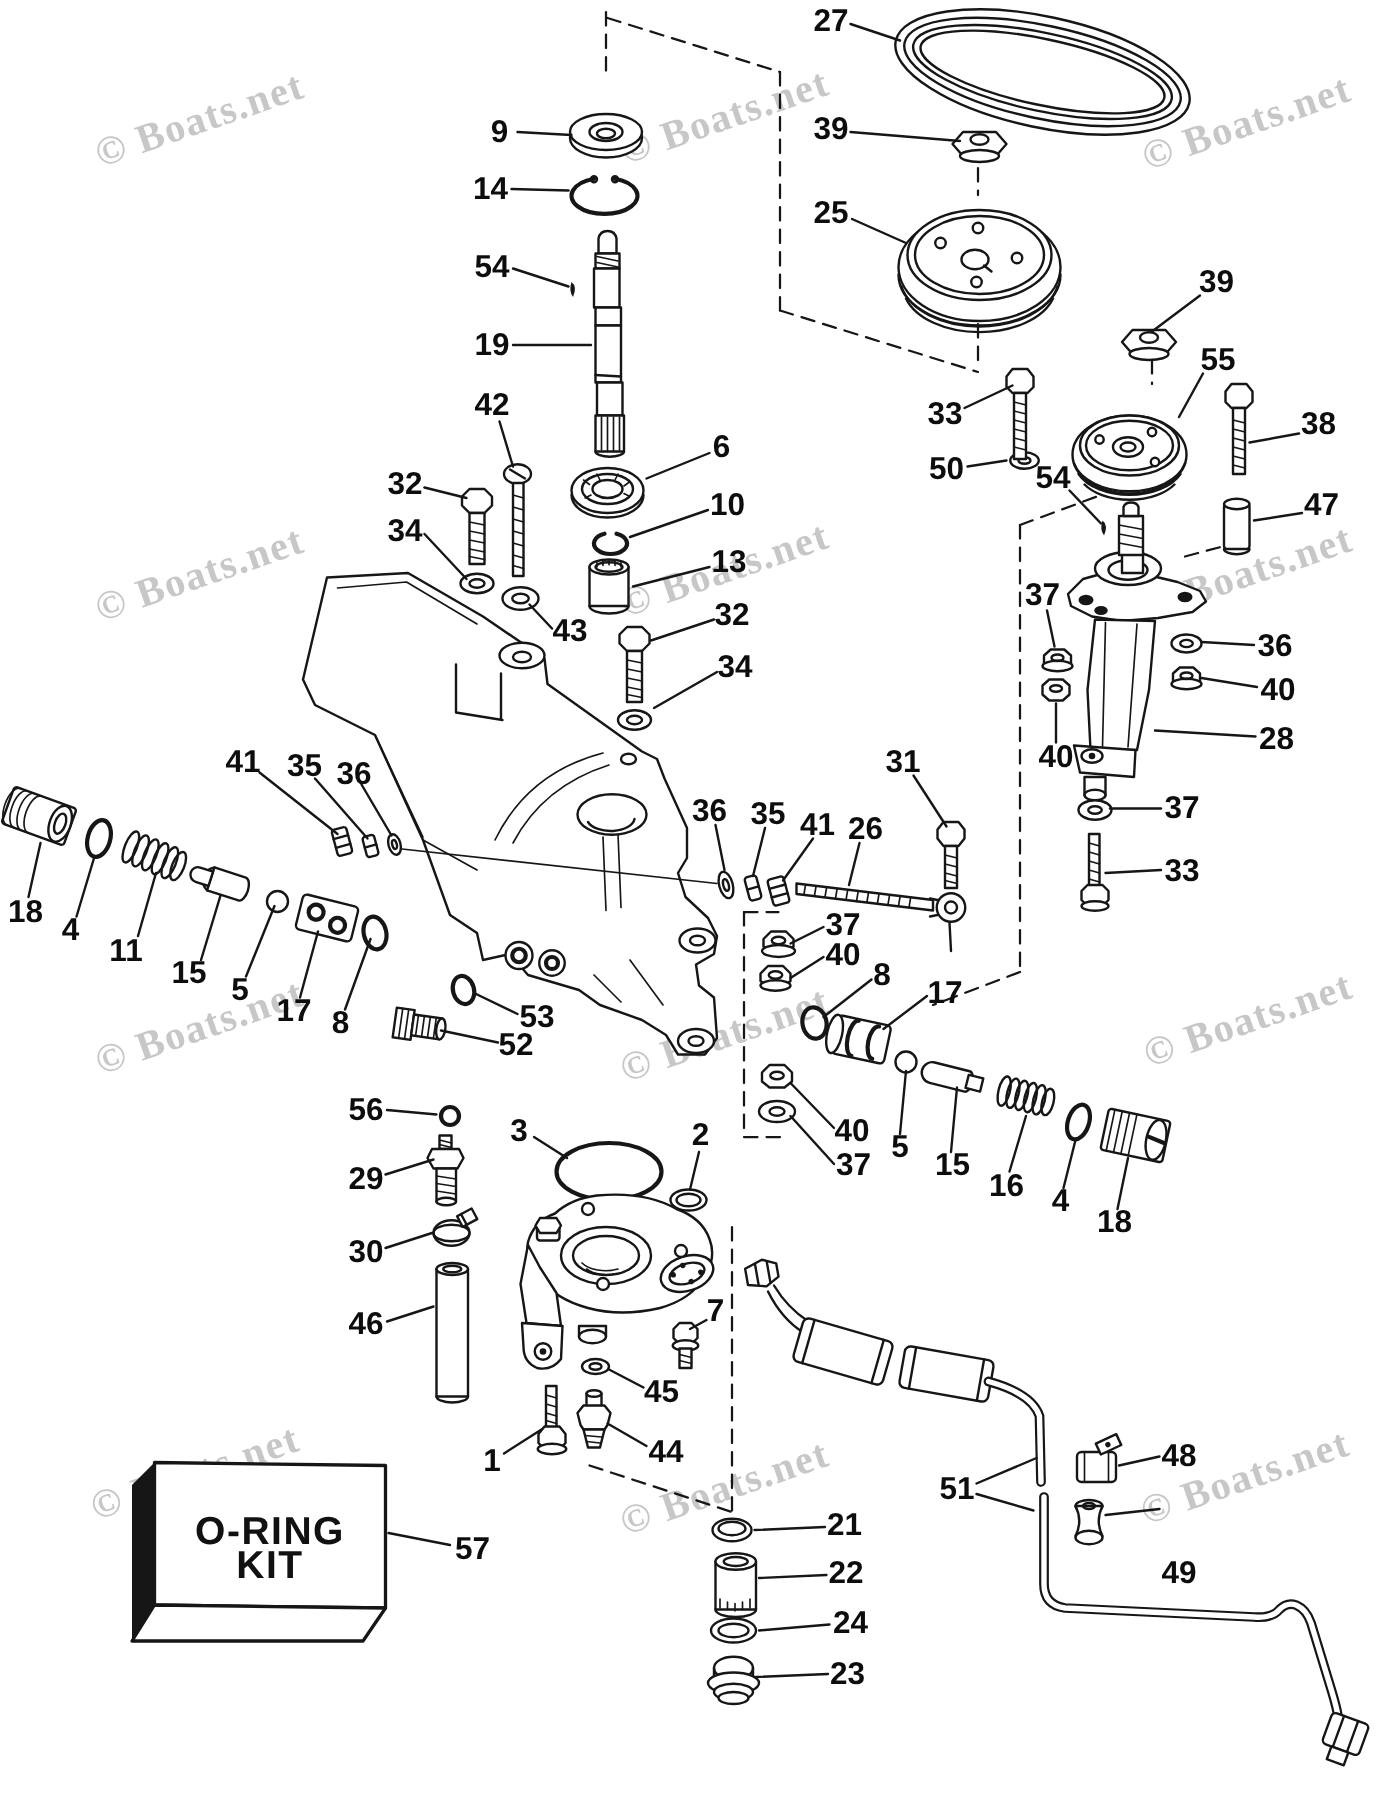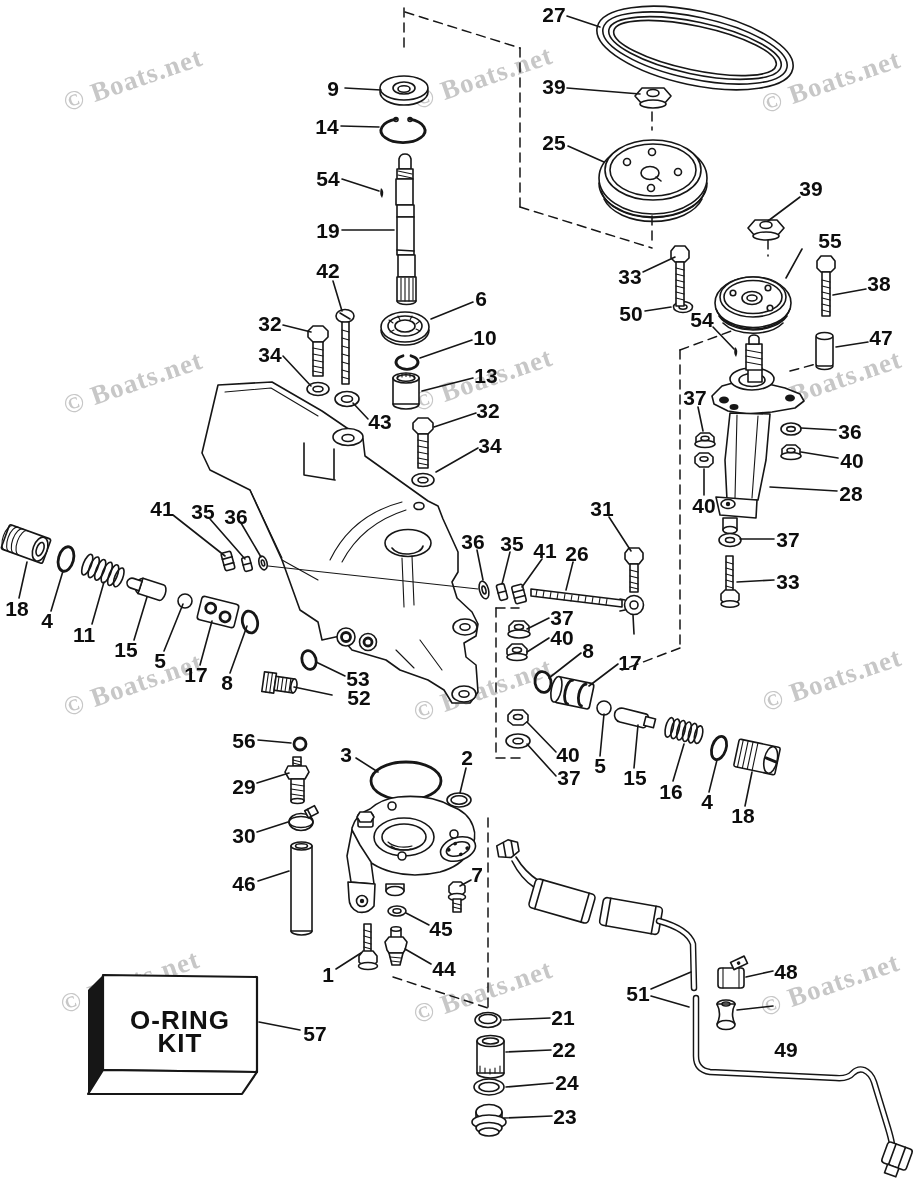--- a/index.html
+++ b/index.html
@@ -633,21 +633,21 @@
   <div id="callout-holder">
       <div class="callout" style="left: 333px; top: 88px;">9</div>
       <div class="callout" style="left: 327px; top: 126px;">14</div>
       <div class="callout" style="left: 328px; top: 178px;">54</div>
       <div class="callout" style="left: 328px; top: 230px;">19</div>
       <div class="callout" style="left: 328px; top: 270px;">42</div>
       <div class="callout" style="left: 554px; top: 14px;">27</div>
       <div class="callout" style="left: 554px; top: 86px;">39</div>
       <div class="callout" style="left: 554px; top: 142px;">25</div>
       <div class="callout" style="left: 811px; top: 188px;">39</div>
-      <div class="callout" style="left: 830px; top: 240px;">55</div>
+      <div class="callout" style="left: 812px; top: 240px;">55</div>
       <div class="callout" style="left: 630px; top: 276px;">33</div>
       <div class="callout" style="left: 879px; top: 283px;">38</div>
       <div class="callout" style="left: 631px; top: 313px;">50</div>
       <div class="callout" style="left: 702px; top: 319px;">54</div>
       <div class="callout" style="left: 881px; top: 337px;">47</div>
       <div class="callout" style="left: 481px; top: 298px;">6</div>
       <div class="callout" style="left: 485px; top: 337px;">10</div>
       <div class="callout" style="left: 486px; top: 375px;">13</div>
       <div class="callout" style="left: 270px; top: 323px;">32</div>
       <div class="callout" style="left: 270px; top: 354px;">34</div>
@@ -676,21 +676,21 @@
       <div class="callout" style="left: 568px; top: 754px;">40</div>
       <div class="callout" style="left: 569px; top: 777px;">37</div>
       <div class="callout" style="left: 600px; top: 765px;">5</div>
       <div class="callout" style="left: 635px; top: 777px;">15</div>
       <div class="callout" style="left: 671px; top: 791px;">16</div>
       <div class="callout" style="left: 707px; top: 801px;">4</div>
       <div class="callout" style="left: 743px; top: 815px;">18</div>
       <div class="callout" style="left: 467px; top: 757px;">2</div>
       <div class="callout" style="left: 346px; top: 754px;">3</div>
       <div class="callout" style="left: 358px; top: 678px;">53</div>
-      <div class="callout" style="left: 359px; top: 697px; text-align: center;">52</div>
+      <div class="callout" style="left: 344px; top: 697px; text-align: center;">52</div>
       <div class="callout" style="left: 17px; top: 608px;">18</div>
       <div class="callout" style="left: 47px; top: 620px;">4</div>
       <div class="callout" style="left: 84px; top: 634px; text-align: right;">11</div>
       <div class="callout" style="left: 126px; top: 649px;">15</div>
       <div class="callout" style="left: 160px; top: 660px;">5</div>
       <div class="callout" style="left: 196px; top: 674px;">17</div>
       <div class="callout" style="left: 227px; top: 682px;">8</div>
       <div class="callout" style="left: 244px; top: 740px;">56</div>
       <div class="callout" style="left: 244px; top: 786px;">29</div>
       <div class="callout" style="left: 244px; top: 835px;">30</div>

